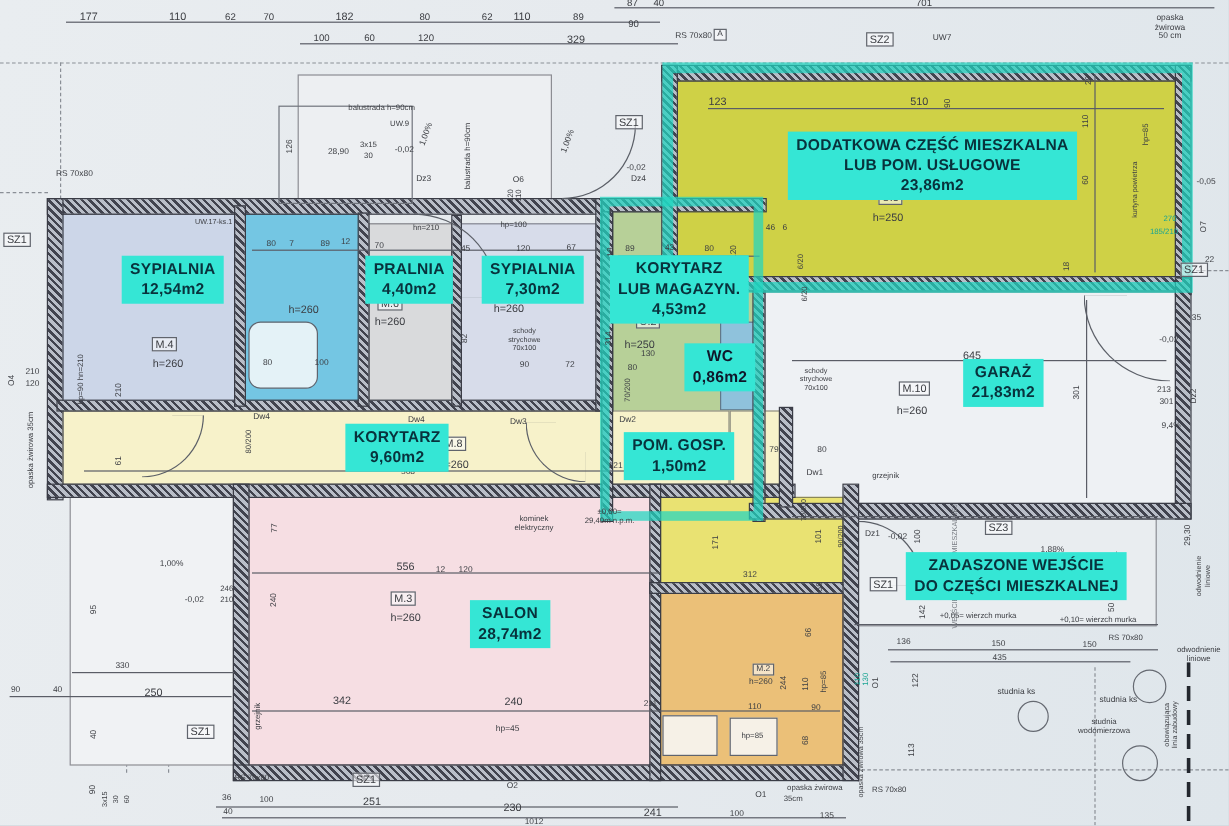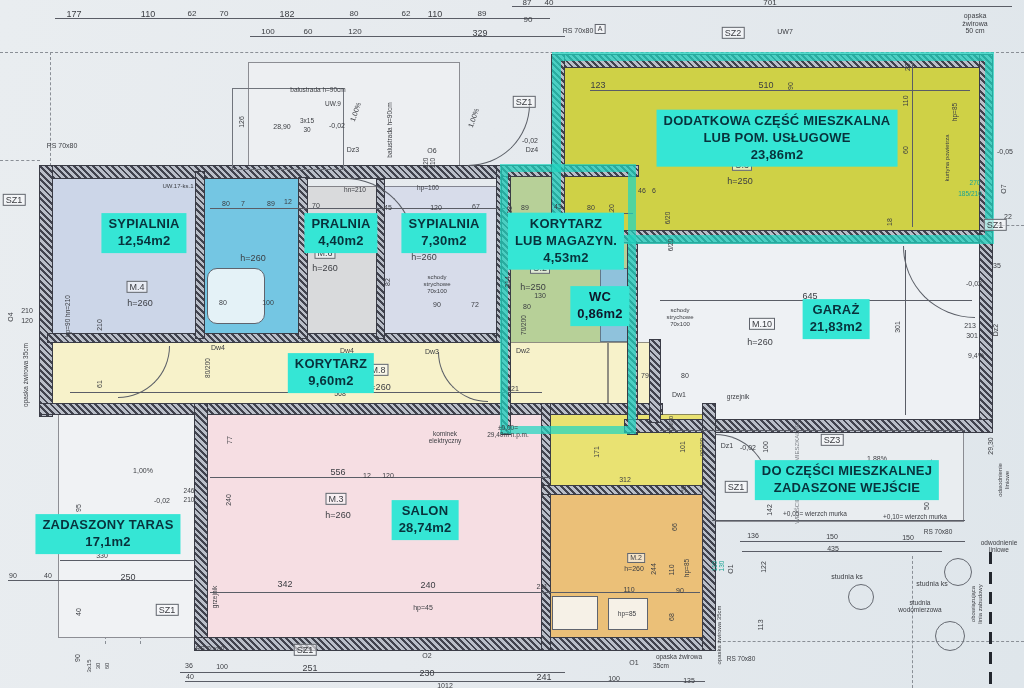--- a/index.html
+++ b/index.html
@@ -368,25 +368,25 @@
       <div>0,86m2</div>
     </div>
     <div class="plan-label" style="left: 836px; top: 319px; background: rgb(53, 230, 213); color: rgb(8, 50, 60);">
       <div>GARAŻ</div>
       <div>21,83m2</div>
     </div>
     <div class="plan-label" style="left: 331px; top: 373px; background: rgb(53, 230, 213); color: rgb(8, 50, 60);">
       <div>KORYTARZ</div>
       <div>9,60m2</div>
     </div>
+    <div class="plan-label" style="left: 566px; top: 380px; background: rgb(53, 230, 213); color: rgb(8, 50, 60);">
+      <div>POM. GOSP.</div>
+      <div>1,50m2</div>
+    </div>
     <div class="plan-label" style="left: 847px; top: 480px; background: rgb(53, 230, 213); color: rgb(8, 50, 60);">
+      <div>ZADASZONE WEJŚCIE</div>
       <div>DO CZĘŚCI MIESZKALNEJ</div>
-      <div>ZADASZONE WEJŚCIE</div>
-    </div>
-    <div class="plan-label" style="left: 108px; top: 534px; background: rgb(53, 230, 213); color: rgb(8, 50, 60);">
-      <div>ZADASZONY TARAS</div>
-      <div>17,1m2</div>
     </div>
     <div class="plan-label" style="left: 425px; top: 520px; background: rgb(53, 230, 213); color: rgb(8, 50, 60);">
       <div>SALON</div>
       <div>28,74m2</div>
     </div>
   </div>
 
 </body></html>

